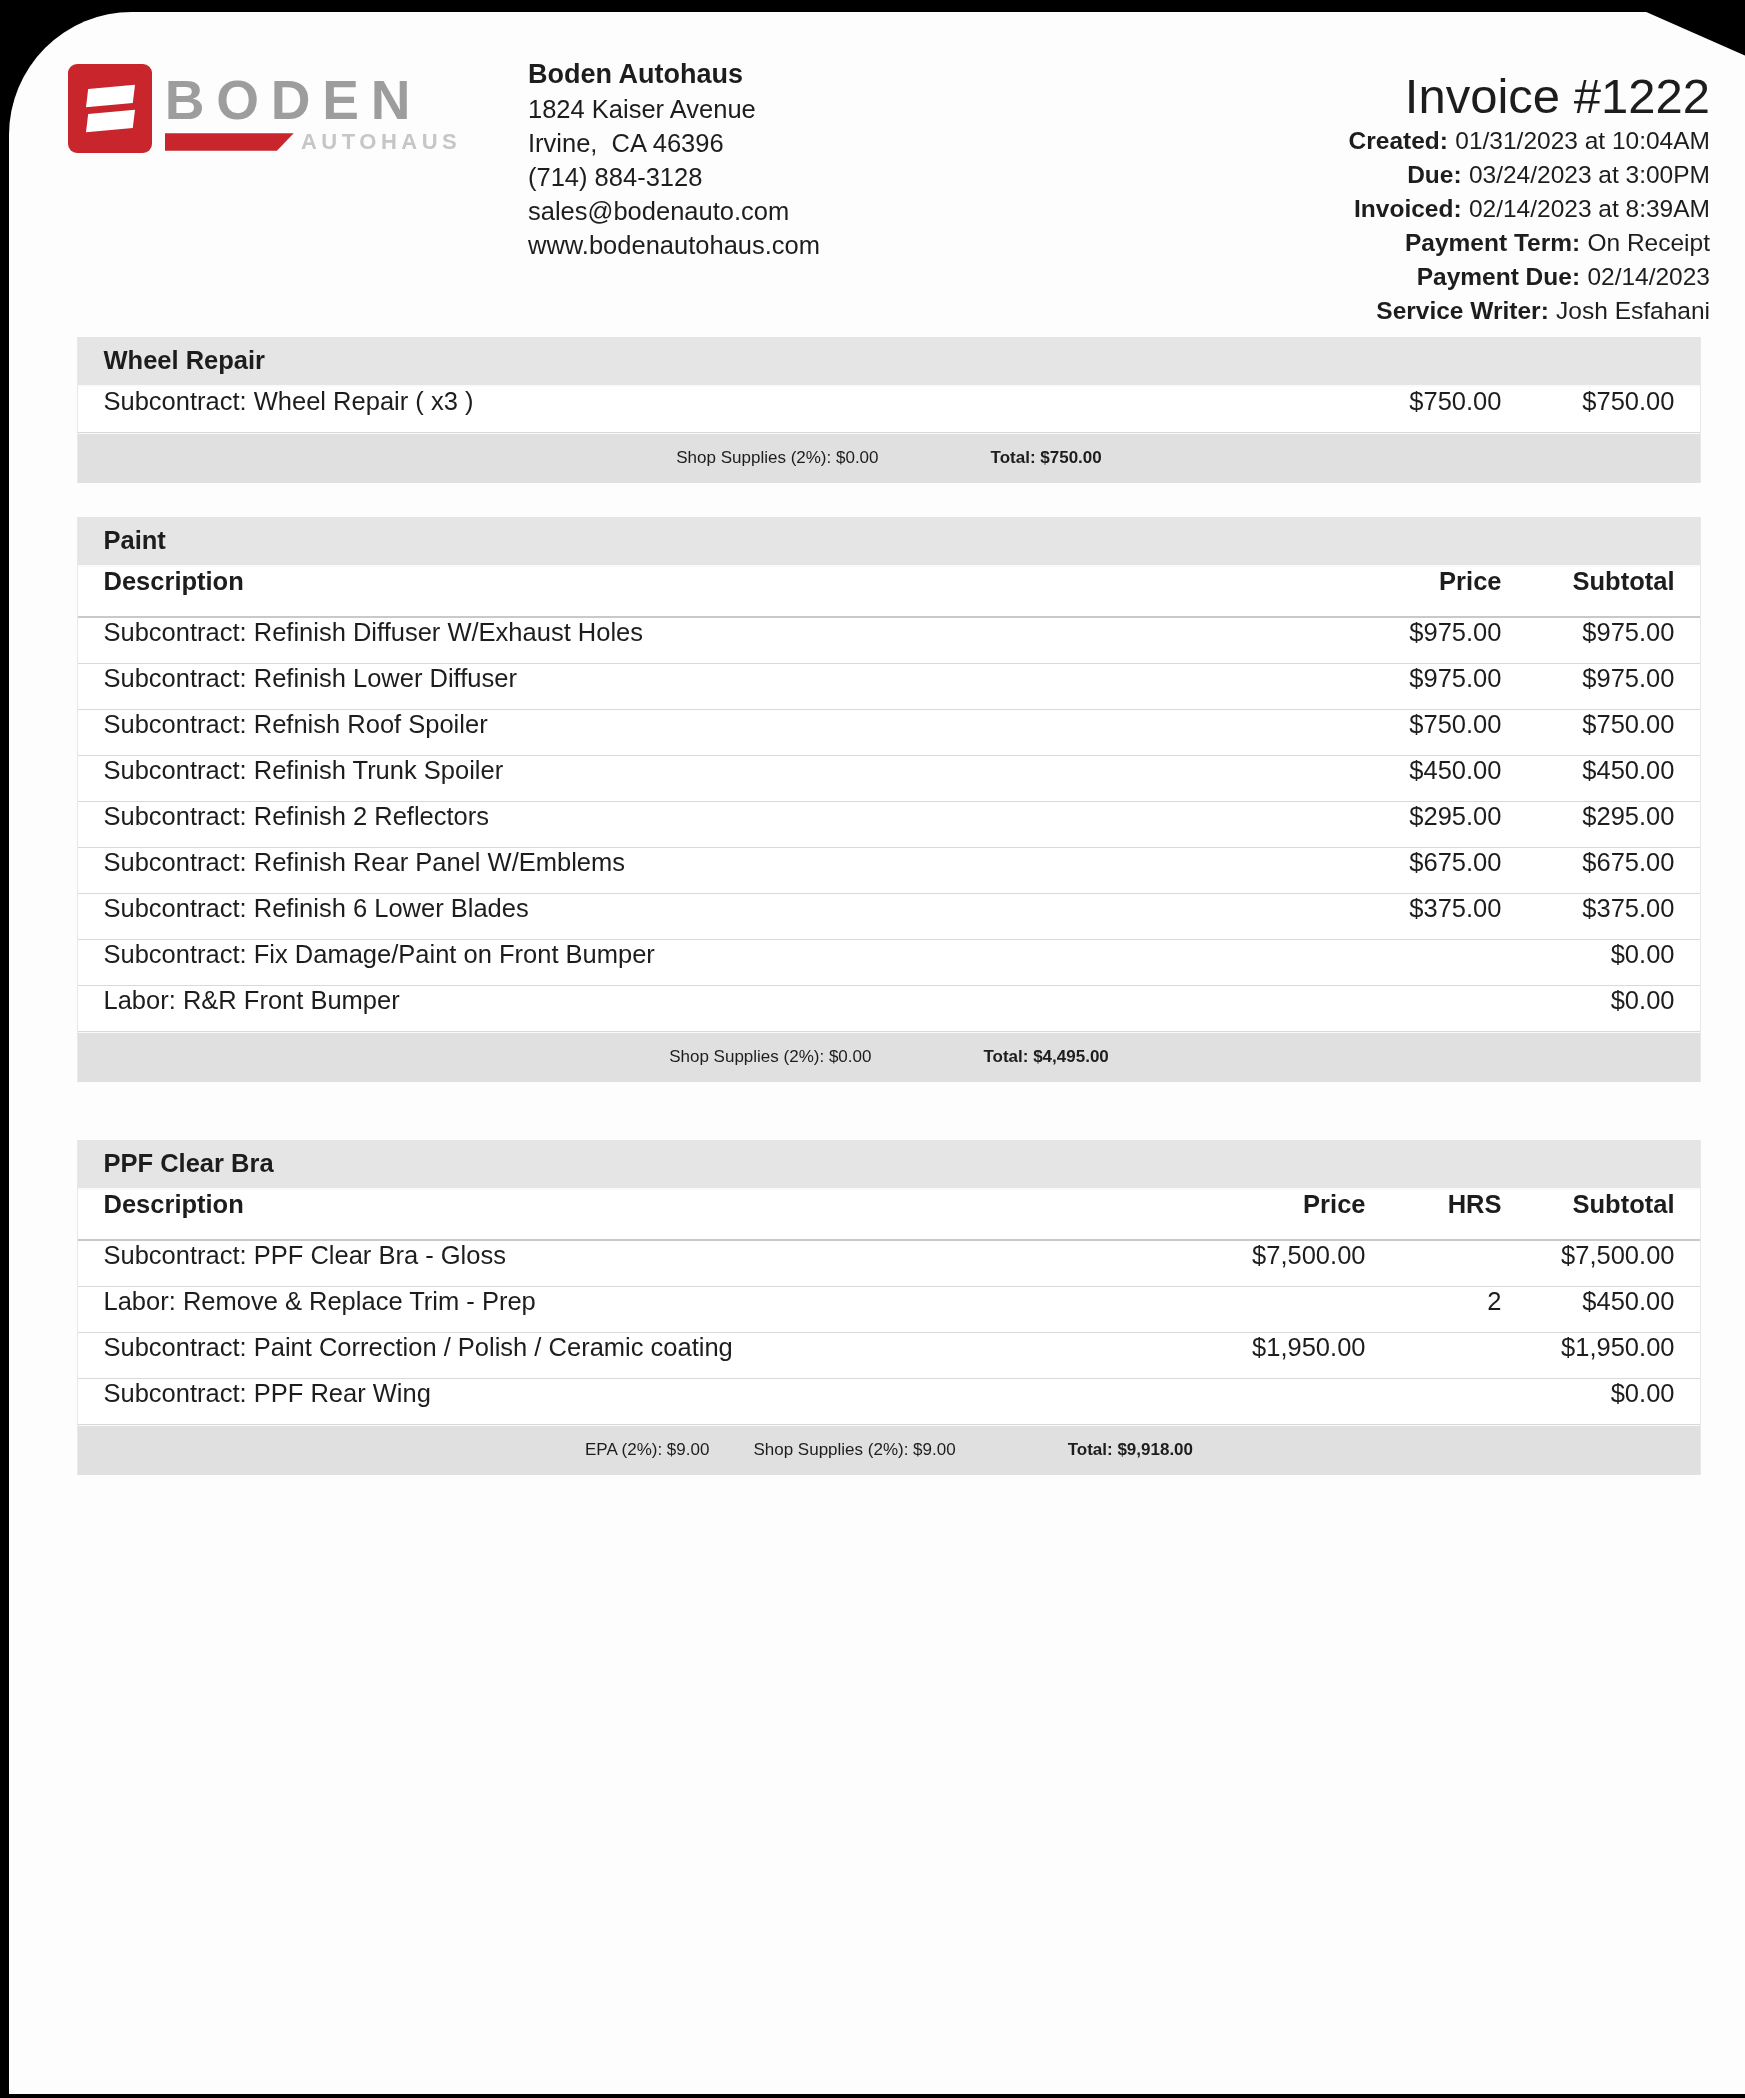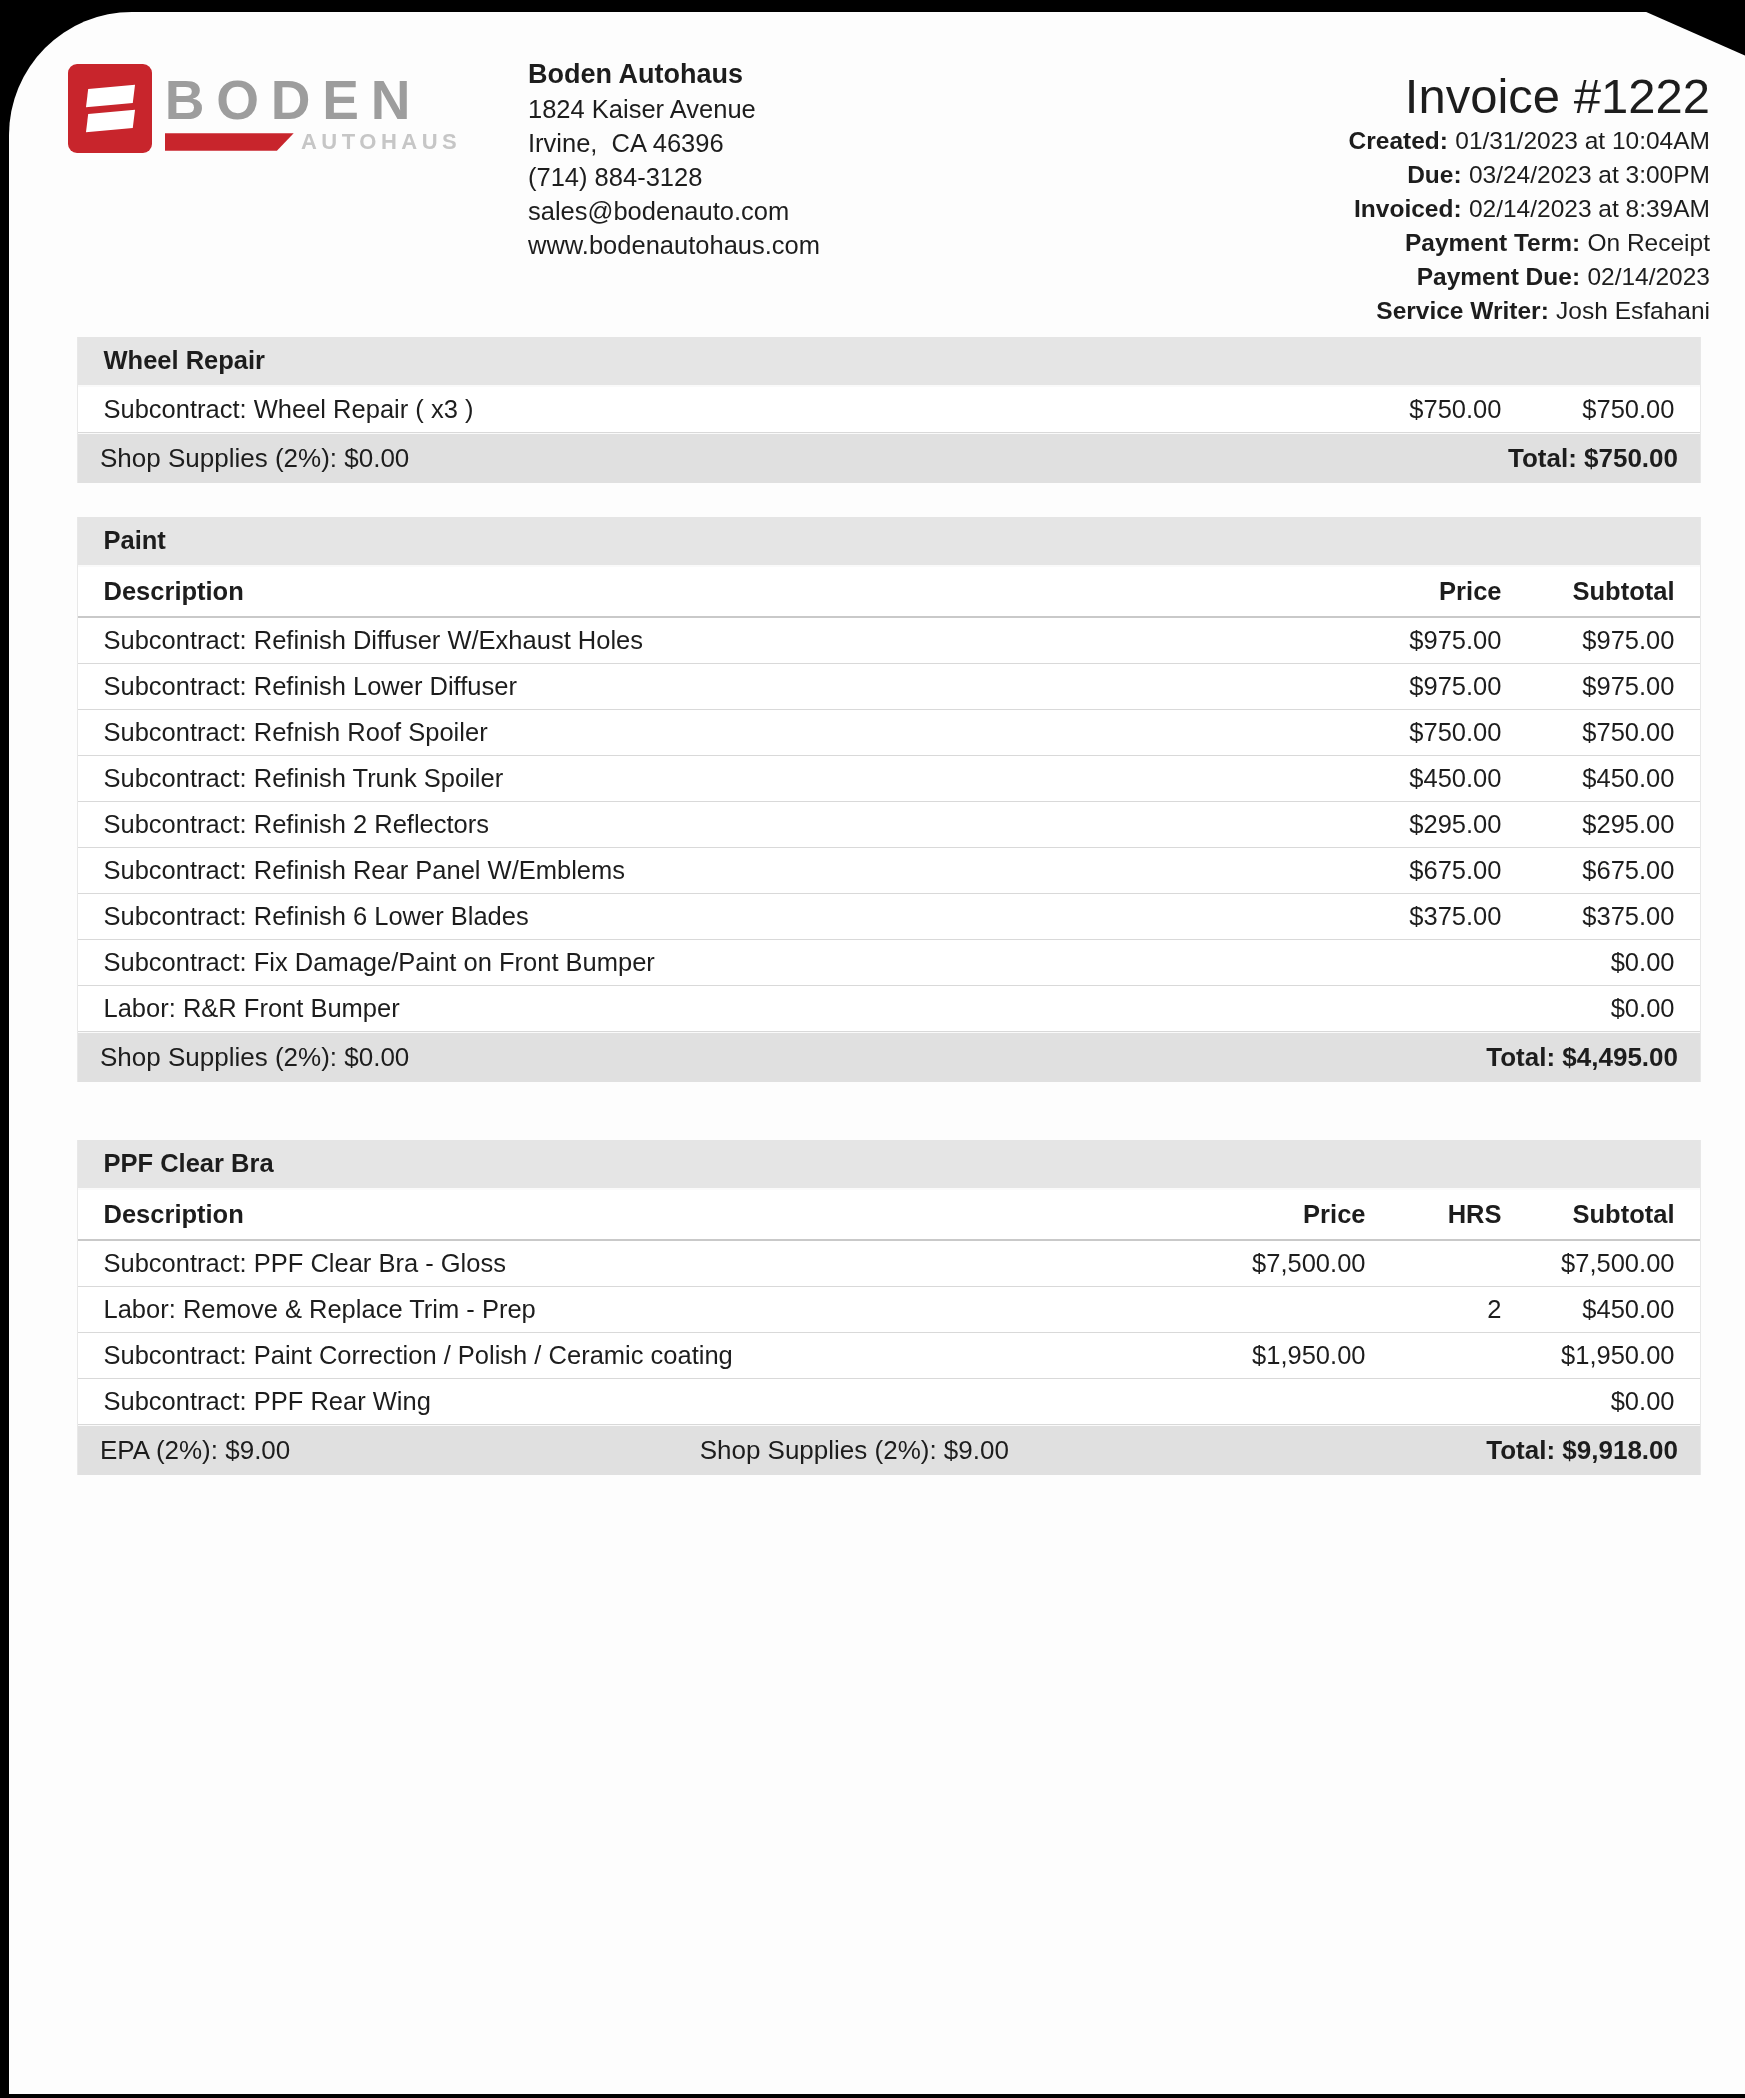--- a/index.html
+++ b/index.html
@@ -54,33 +54,33 @@
   .sec:nth-child(1) { margin-top:11px; }
   .sec:nth-child(2) { margin-top:34px; }
   .sec:nth-child(3) { margin-top:58px; }
 
   .sec-title {
     height:50px; background:#e5e5e5; border-bottom:2.7px solid #fafafa;
     display:flex; align-items:center; padding:0 25.5px;
     font-size:25.5px; font-weight:700;
   }
   .trow {
-    display:flex; align-items:center; height:46px; padding:0 25.5px;
+    display:flex; align-items:flex-start; height:46px; padding:0 25.5px;
     background:#fff; border-bottom:1.8px solid #d9d9d9; font-size:25.5px;
   }
   .thead-row { height:51px; font-weight:700; border-bottom:2.7px solid #c9c9c9; }
   .cell-desc { flex:1; text-align:left; }
   .cell-price { width:218px; text-align:right; }
   .cell-hrs { width:136px; text-align:right; }
   .cell-sub { width:173px; text-align:right; }
 
   .tfoot {
     height:50px; background:#e0e0e0; border-top:1.8px solid #fafafa;
-    display:flex; align-items:center; justify-content:space-between;
-    padding:0 22px; font-size:26px; gap:44px;
+    display:flex; align-items:center; justify-content:center;
+    padding:0 33px; font-size:17px; gap:44px;
   }
   .tfoot .item { font-weight:400; }
   .tfoot .item.total { font-weight:700; margin-left:68px; }
 </style>
 </head>
 <body>
 
 <div class="sheet">
 
   <header class="top">

